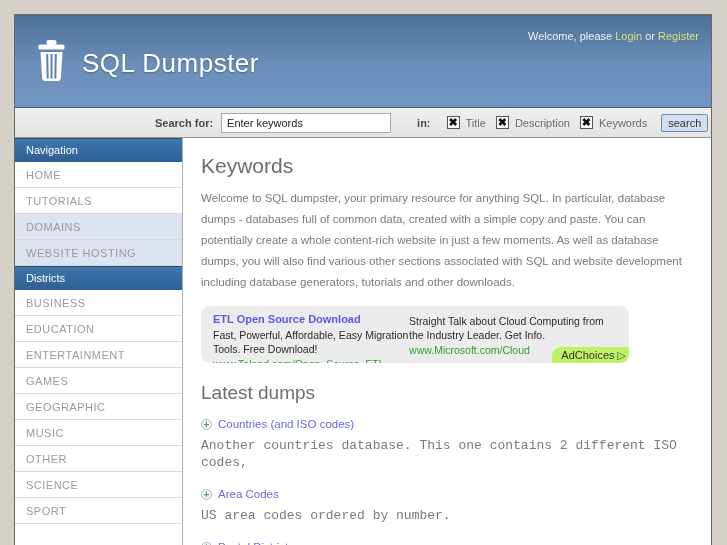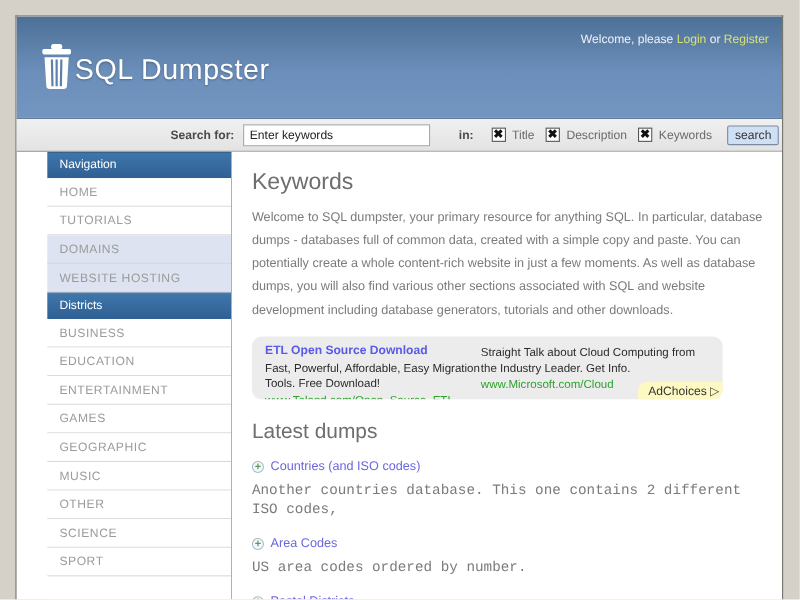--- a/index.html
+++ b/index.html
@@ -5,21 +5,21 @@
   * { margin:0; padding:0; box-sizing:border-box; }
   html,body { width:727px; height:545px; overflow:hidden; }
   body { background:#d5d1c8; font-family:"Liberation Sans", sans-serif; position:relative; }
 
   .site { position:absolute; left:14px; top:14px; width:698px; height:531px;
           border:1px solid #68685f; border-bottom:none; background:#fff; overflow:hidden; }
 
   
   .header { height:93px; background:linear-gradient(to bottom,#4d7097 0%, #6b8fba 55%, #7396c1 100%);
             position:relative; border-bottom:1px solid #3d5e84; }
-  .logo { position:absolute; left:20px; top:24px; display:flex; align-items:center; }
+  .logo { position:absolute; left:20px; top:24px; display:flex; align-items:center; gap:14px; }
   .logo-title { color:#fff; font-size:26px; letter-spacing:0.5px; text-shadow:0 1px 2px rgba(0,0,0,0.3); }
   .welcome-line { position:absolute; top:15px; right:12px; font-size:11px; color:#eef2f7; }
   .welcome-line a { color:#d9e077; text-decoration:none; }
 
   
   .searchbar { height:30px; background:linear-gradient(to bottom,#f0f0f0,#e3e3e3);
                border-bottom:1px solid #949494; display:flex; align-items:center;
                padding-left:140px; font-size:11px; color:#4a4a4a; }
   .searchbar .lbl { font-weight:bold; margin-right:8px; }
   .search-input { width:170px; height:20px; border:1px solid #a8a8a8; background:#fff;
@@ -27,40 +27,40 @@
   .in-lbl { font-weight:bold; margin-left:26px; margin-right:6px; }
   .cb-group { display:flex; align-items:center; margin-left:10px; }
   .checkbox { width:13px; height:13px; border:1px solid #555; background:#fff; color:#111;
               font-size:11px; font-weight:bold; line-height:11px; text-align:center; margin-right:6px; }
   .cb-label { color:#6b6b6b; }
   .search-btn { margin-left:14px; background:#cfdff4; border:1px solid #7d8ba2; border-radius:2px;
                 font-family:"Liberation Sans",sans-serif; font-size:11px; color:#333; padding:2px 6px; }
 
   
   .cols { display:flex; height:407px; }
-  .sidebar { width:168px; border-right:1px solid #b0b0b0; background:#fff; flex:none;margin-left:28px; }
+  .sidebar { width:168px; border-right:1px solid #b0b0b0; background:#fff; flex:none; }
   .section-header { background:linear-gradient(to bottom,#3f76aa,#2f5f93); border-top:1px solid #27527e;
                     color:#fff; font-size:11px; padding:5px 11px 6px; }
   .nav-item { font-size:11px; color:#9b9b9b; letter-spacing:0.5px; padding:7px 11px 6px;
               border-bottom:1px solid #d9d9d9; background:#fff; cursor:pointer; }
   .nav-item.hl { background:#dee3f1; }
 
   .content { flex:1; background:#fff; padding:0 16px 0 18px; overflow:hidden; }
   h1.welcome { font-size:21px; font-weight:normal; color:#6e6e6e; margin-top:16px; }
   .intro { font-size:11.5px; color:#7b7b7b; line-height:21px; margin-top:10px; }
 
   .adbox { position:relative; margin-top:13px; width:428px; height:57px; background:#ececec;
            border-radius:9px; overflow:hidden; padding:6px 12px 0; }
   .ad-cols { display:flex; }
   .ad { width:200px; font-size:10.5px; line-height:14px; }
   .ad-title { color:#5a5ae8; font-weight:bold; font-size:11px; text-decoration:none; display:block; }
   .ad-body { color:#2b2b2b; margin-top:2px; }
   .ad-url { color:#2da32d; margin-top:1px; }
-  .adchoices { position:absolute; right:0; bottom:0; background:#fef9c3; padding:2px 3px 1px 9px;
-               border-top-left-radius:9px; display:flex; align-items:center; gap:3px;
+  .adchoices { position:absolute; right:0; bottom:0; background:#bef264; padding:2px 3px 1px 9px;
+               border-top-left-radius:9px; display:flex; align-items:flex-start; gap:3px;
                font-size:11px; color:#333; cursor:pointer; }
   .adchoices .tri { color:#444; font-size:11px; }
 
   h2.latest { font-size:19px; font-weight:normal; color:#6e6e6e; margin-top:19px; }
   .dump { margin-top:14px; }
   .dump-link { display:flex; align-items:center; gap:6px; text-decoration:none; font-size:11.5px; color:#6a68dd; }
   .plus-icon { width:11px; height:11px; border:1px solid #a9bac9; border-radius:50%; background:#f3f8fb;
                color:#5f9a5f; font-size:10px; font-weight:bold; line-height:10px; text-align:center; flex:none; }
   .dump-desc { font-size:13px; color:#7b7b7b; margin-top:7px; line-height:17px;font-family:Liberation Mono, monospace; }
 </style>

